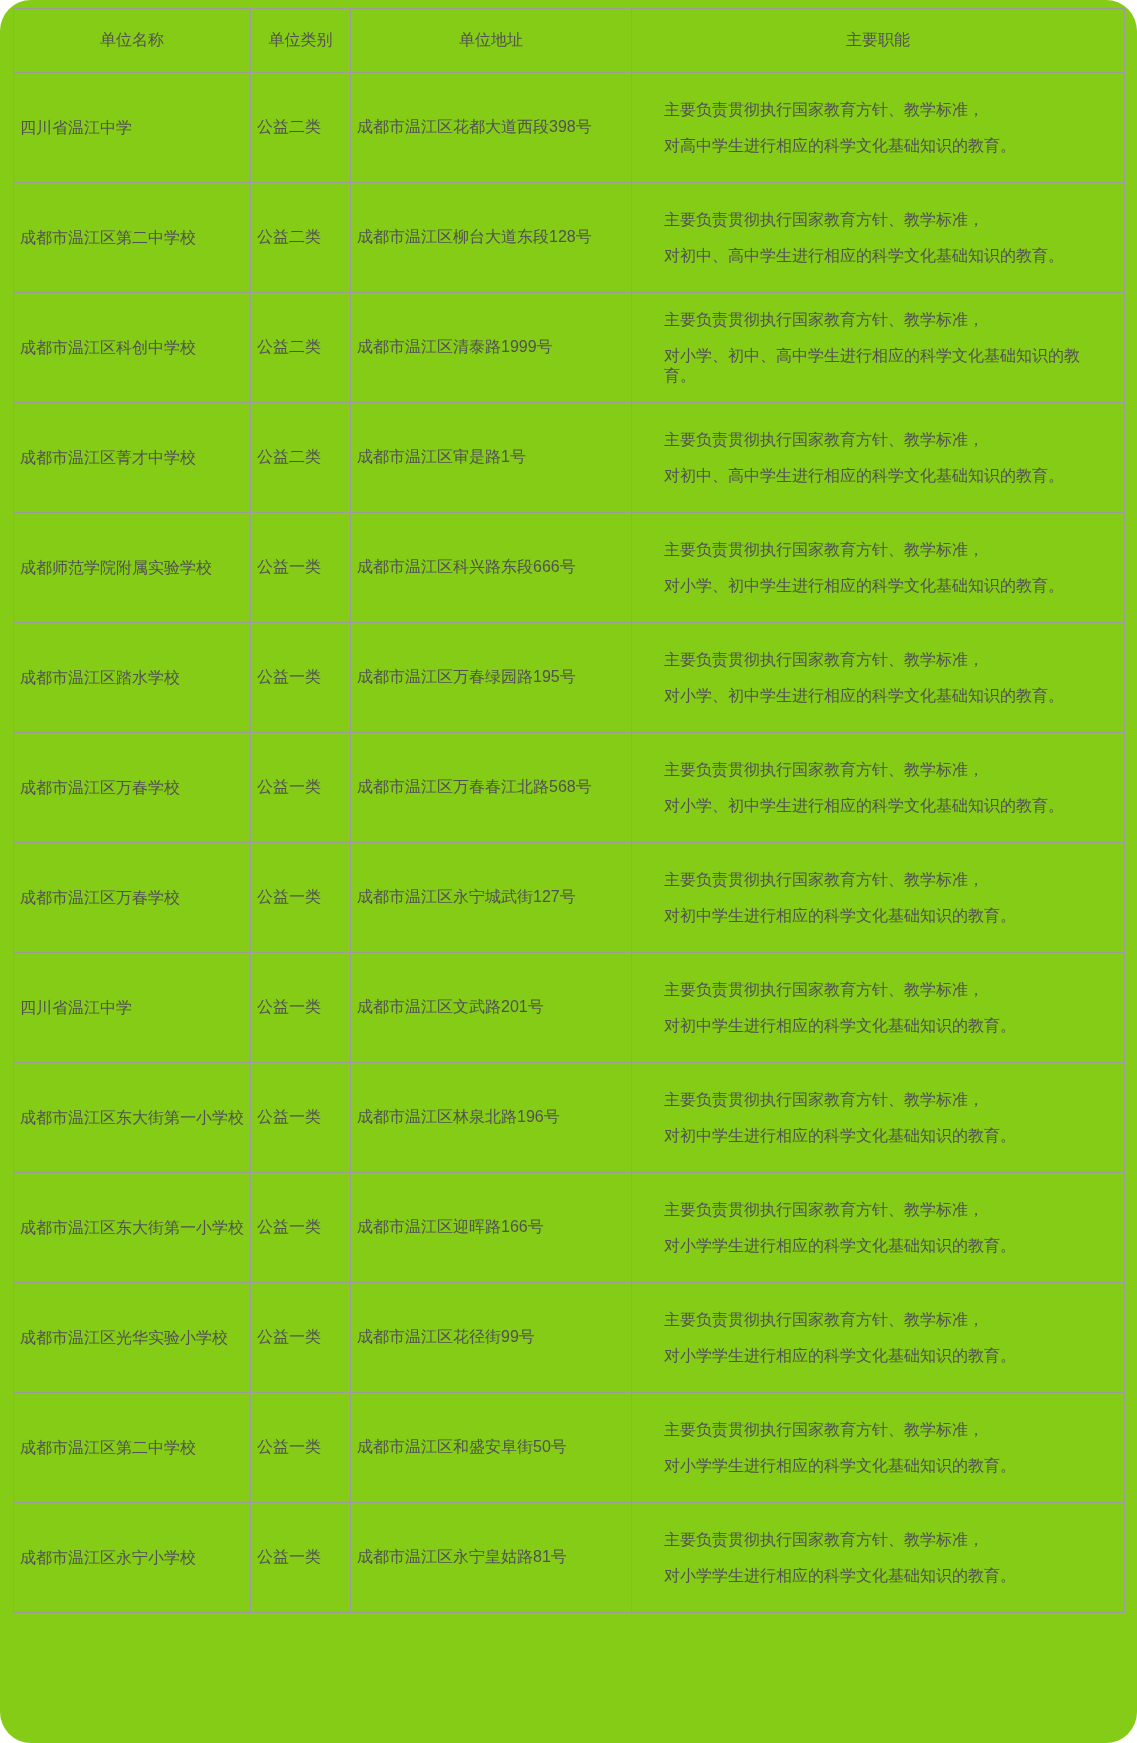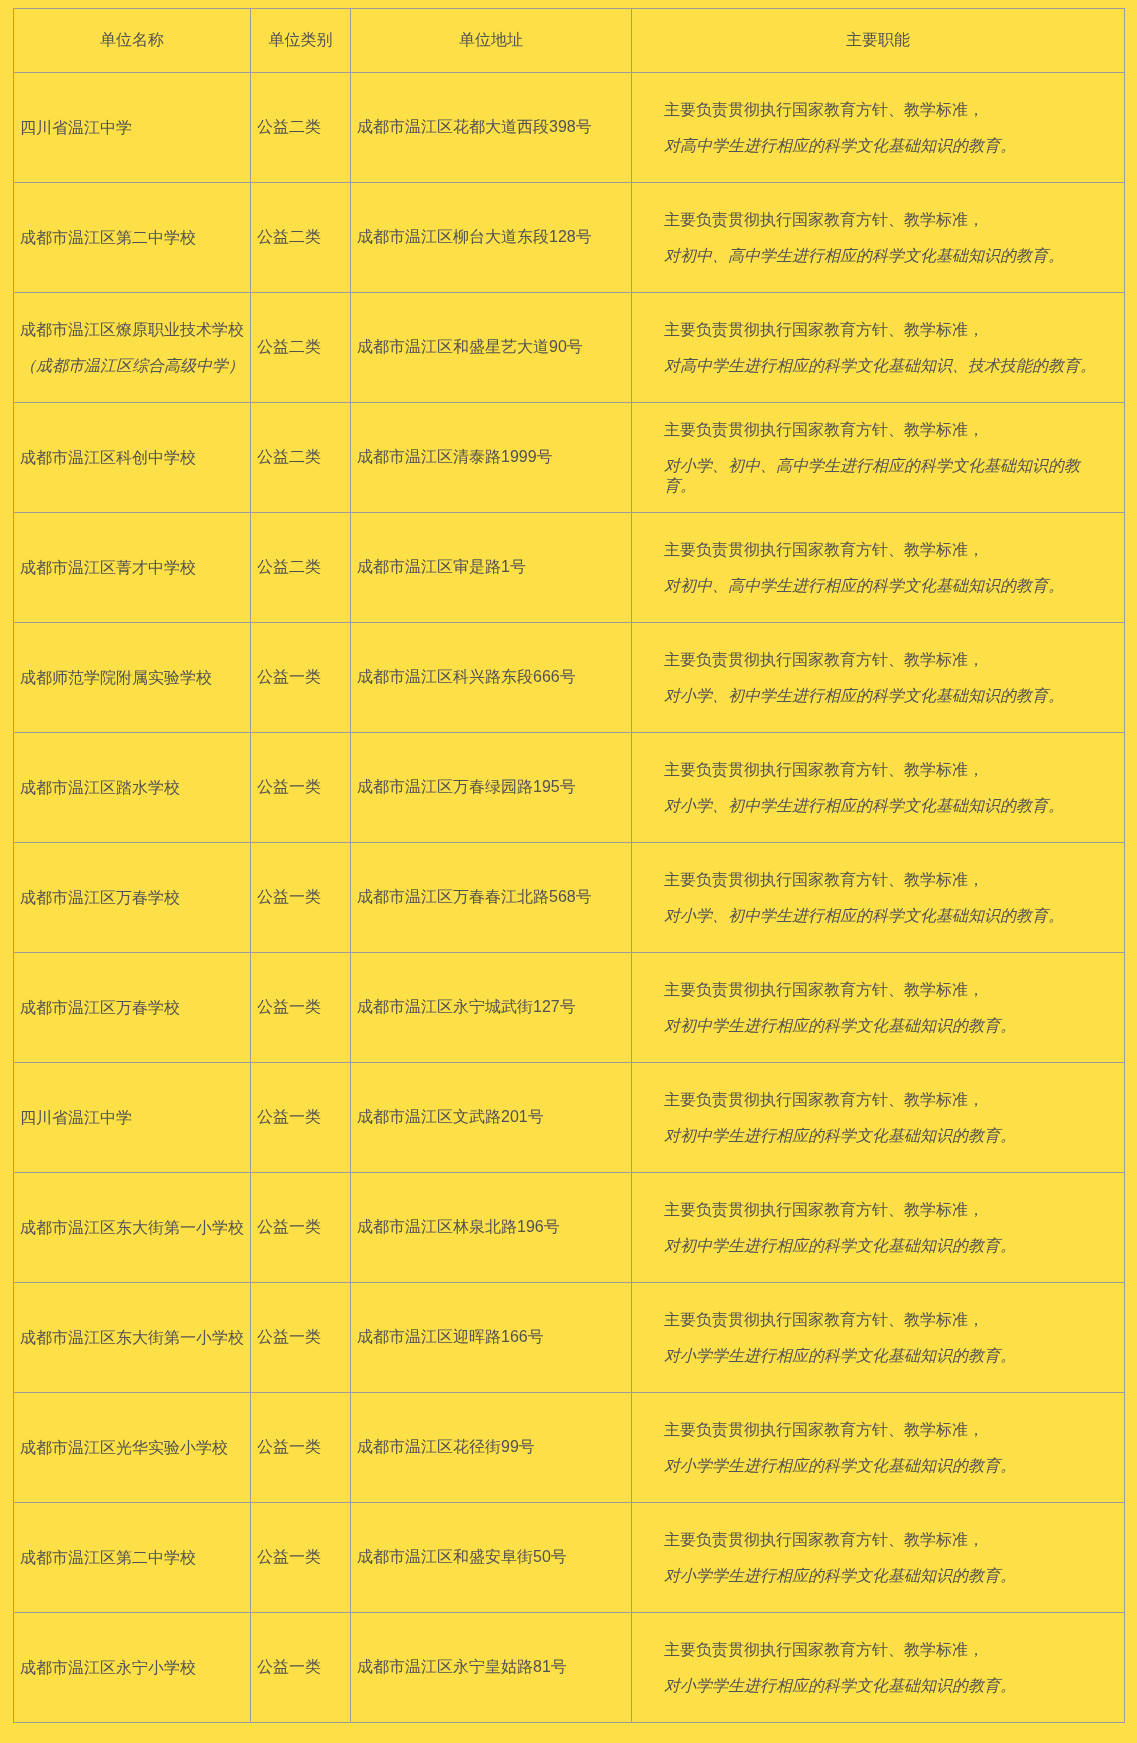--- a/index.html
+++ b/index.html
@@ -4,22 +4,23 @@
 <style>
   * { box-sizing: border-box; margin: 0; padding: 0; }
   html, body {
     background: #ffffff;
     font-family: "Liberation Sans", sans-serif;
     color: #525252;
   }
   .page {
     width: 1137px;
     min-height: 1743px;
-    background: #fde047;
+    background: #84cc16;
     padding: 8px 13px 10px 13px;
+    border-radius: 31px;
   }
   table.units-table {
     width: 1111px;
     border-collapse: collapse;
     table-layout: fixed;
   }
   .units-table th,
   .units-table td {
     border: 1px solid #9c9c9c;
     font-weight: normal;
@@ -39,21 +40,21 @@
     height: 110px;
     padding: 0 6px;
   }
   td.center { text-align: left; }
   td.func-cell {
     text-align: left;
     padding-left: 32px;
     padding-right: 14px;
   }
   .line { line-height: 20px; }
-  .line + .line { margin-top: 16px; font-style: italic; }
+  .line + .line { margin-top: 16px; }
 </style>
 </head>
 <body>
 
 <div class="page">
   <table class="units-table">
     <colgroup>
       <col class="col-name">
       <col class="col-cat">
       <col class="col-addr">
@@ -85,32 +86,20 @@
           </td>
           <td class="center">公益二类</td>
           <td class="center">成都市温江区柳台大道东段128号</td>
           <td class="func-cell">
             <div class="line">主要负责贯彻执行国家教育方针、教学标准，</div>
             <div class="line">对初中、高中学生进行相应的科学文化基础知识的教育。</div>
           </td>
         </tr>
         <tr>
           <td class="center">
-            <div class="line">成都市温江区燎原职业技术学校</div>
-            <div class="line">（成都市温江区综合高级中学）</div>
-          </td>
-          <td class="center">公益二类</td>
-          <td class="center">成都市温江区和盛星艺大道90号</td>
-          <td class="func-cell">
-            <div class="line">主要负责贯彻执行国家教育方针、教学标准，</div>
-            <div class="line">对高中学生进行相应的科学文化基础知识、技术技能的教育。</div>
-          </td>
-        </tr>
-        <tr>
-          <td class="center">
             <div class="line">成都市温江区科创中学校</div>
           </td>
           <td class="center">公益二类</td>
           <td class="center">成都市温江区清泰路1999号</td>
           <td class="func-cell">
             <div class="line">主要负责贯彻执行国家教育方针、教学标准，</div>
             <div class="line">对小学、初中、高中学生进行相应的科学文化基础知识的教育。</div>
           </td>
         </tr>
         <tr>

